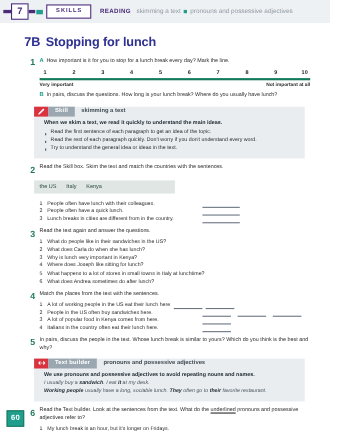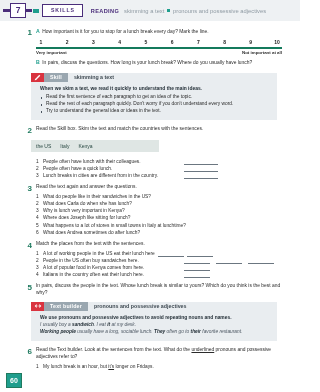--- a/index.html
+++ b/index.html
@@ -321,20 +321,23 @@
   <span class="hdr-section">READING</span>
   <span class="hdr-topics">
     <span>skimming a text</span>
     <span class="hdr-sq"></span>
     <span>pronouns and possessive adjectives</span>
   </span>
 </div>
 
 <div class="page">
 
+  <div class="title">
+    <span class="tnum">7B</span><span>Stopping for lunch</span>
+  </div>
 
   <div class="ex" style="margin-top:7px;">
     <div class="ex-num">1</div>
     <div class="ex-body">
       <div>
         <span class="sub-letter">A</span><span>How important is it for you to stop for a lunch break every day? Mark the line.</span>
       </div>
       <div class="scale">
         <div class="scale-nums">
           <span>1</span>

